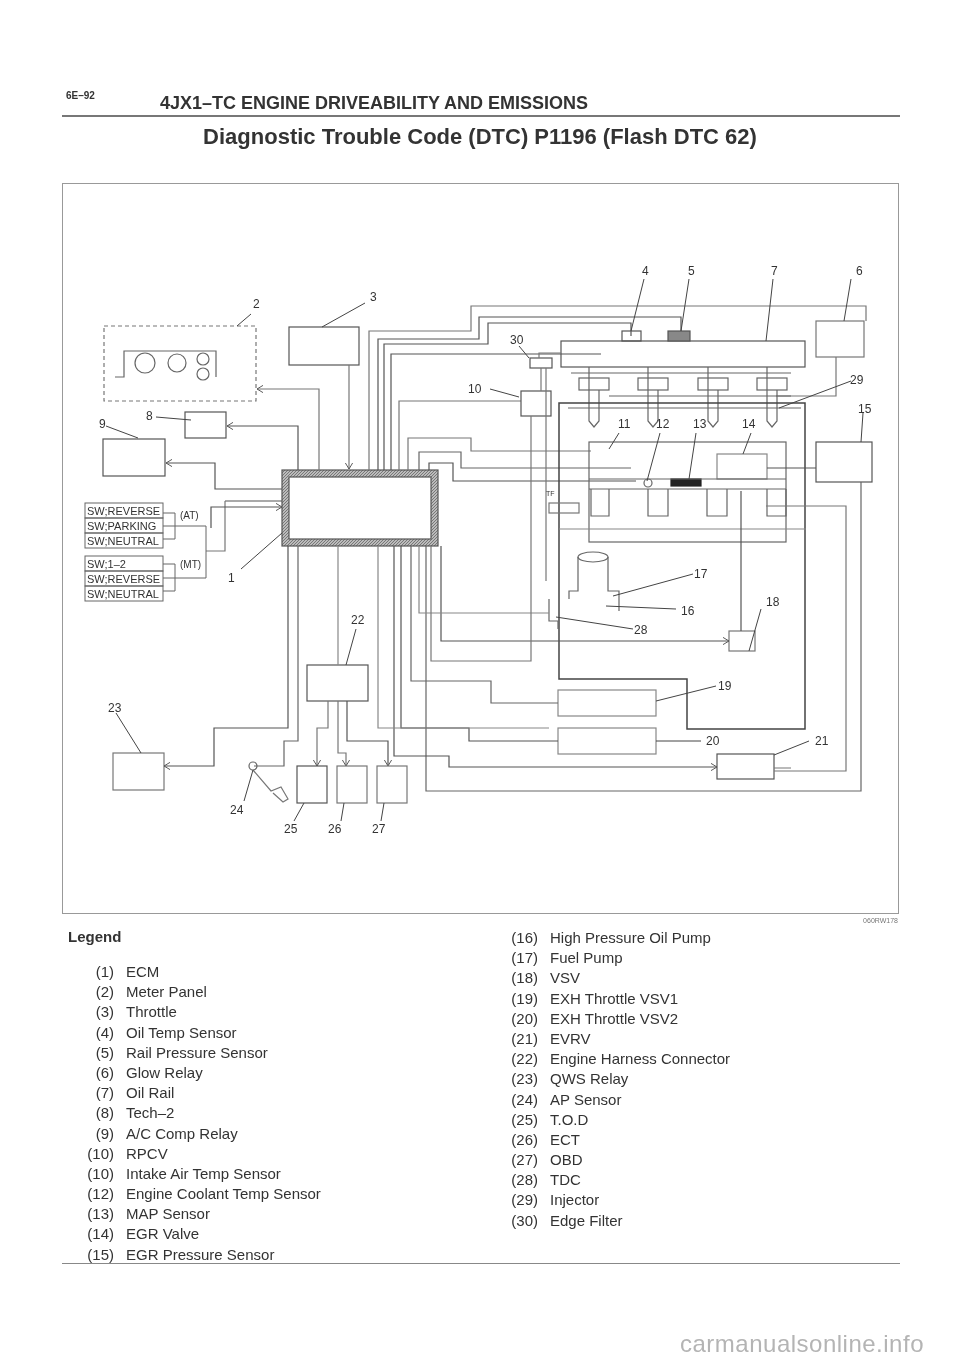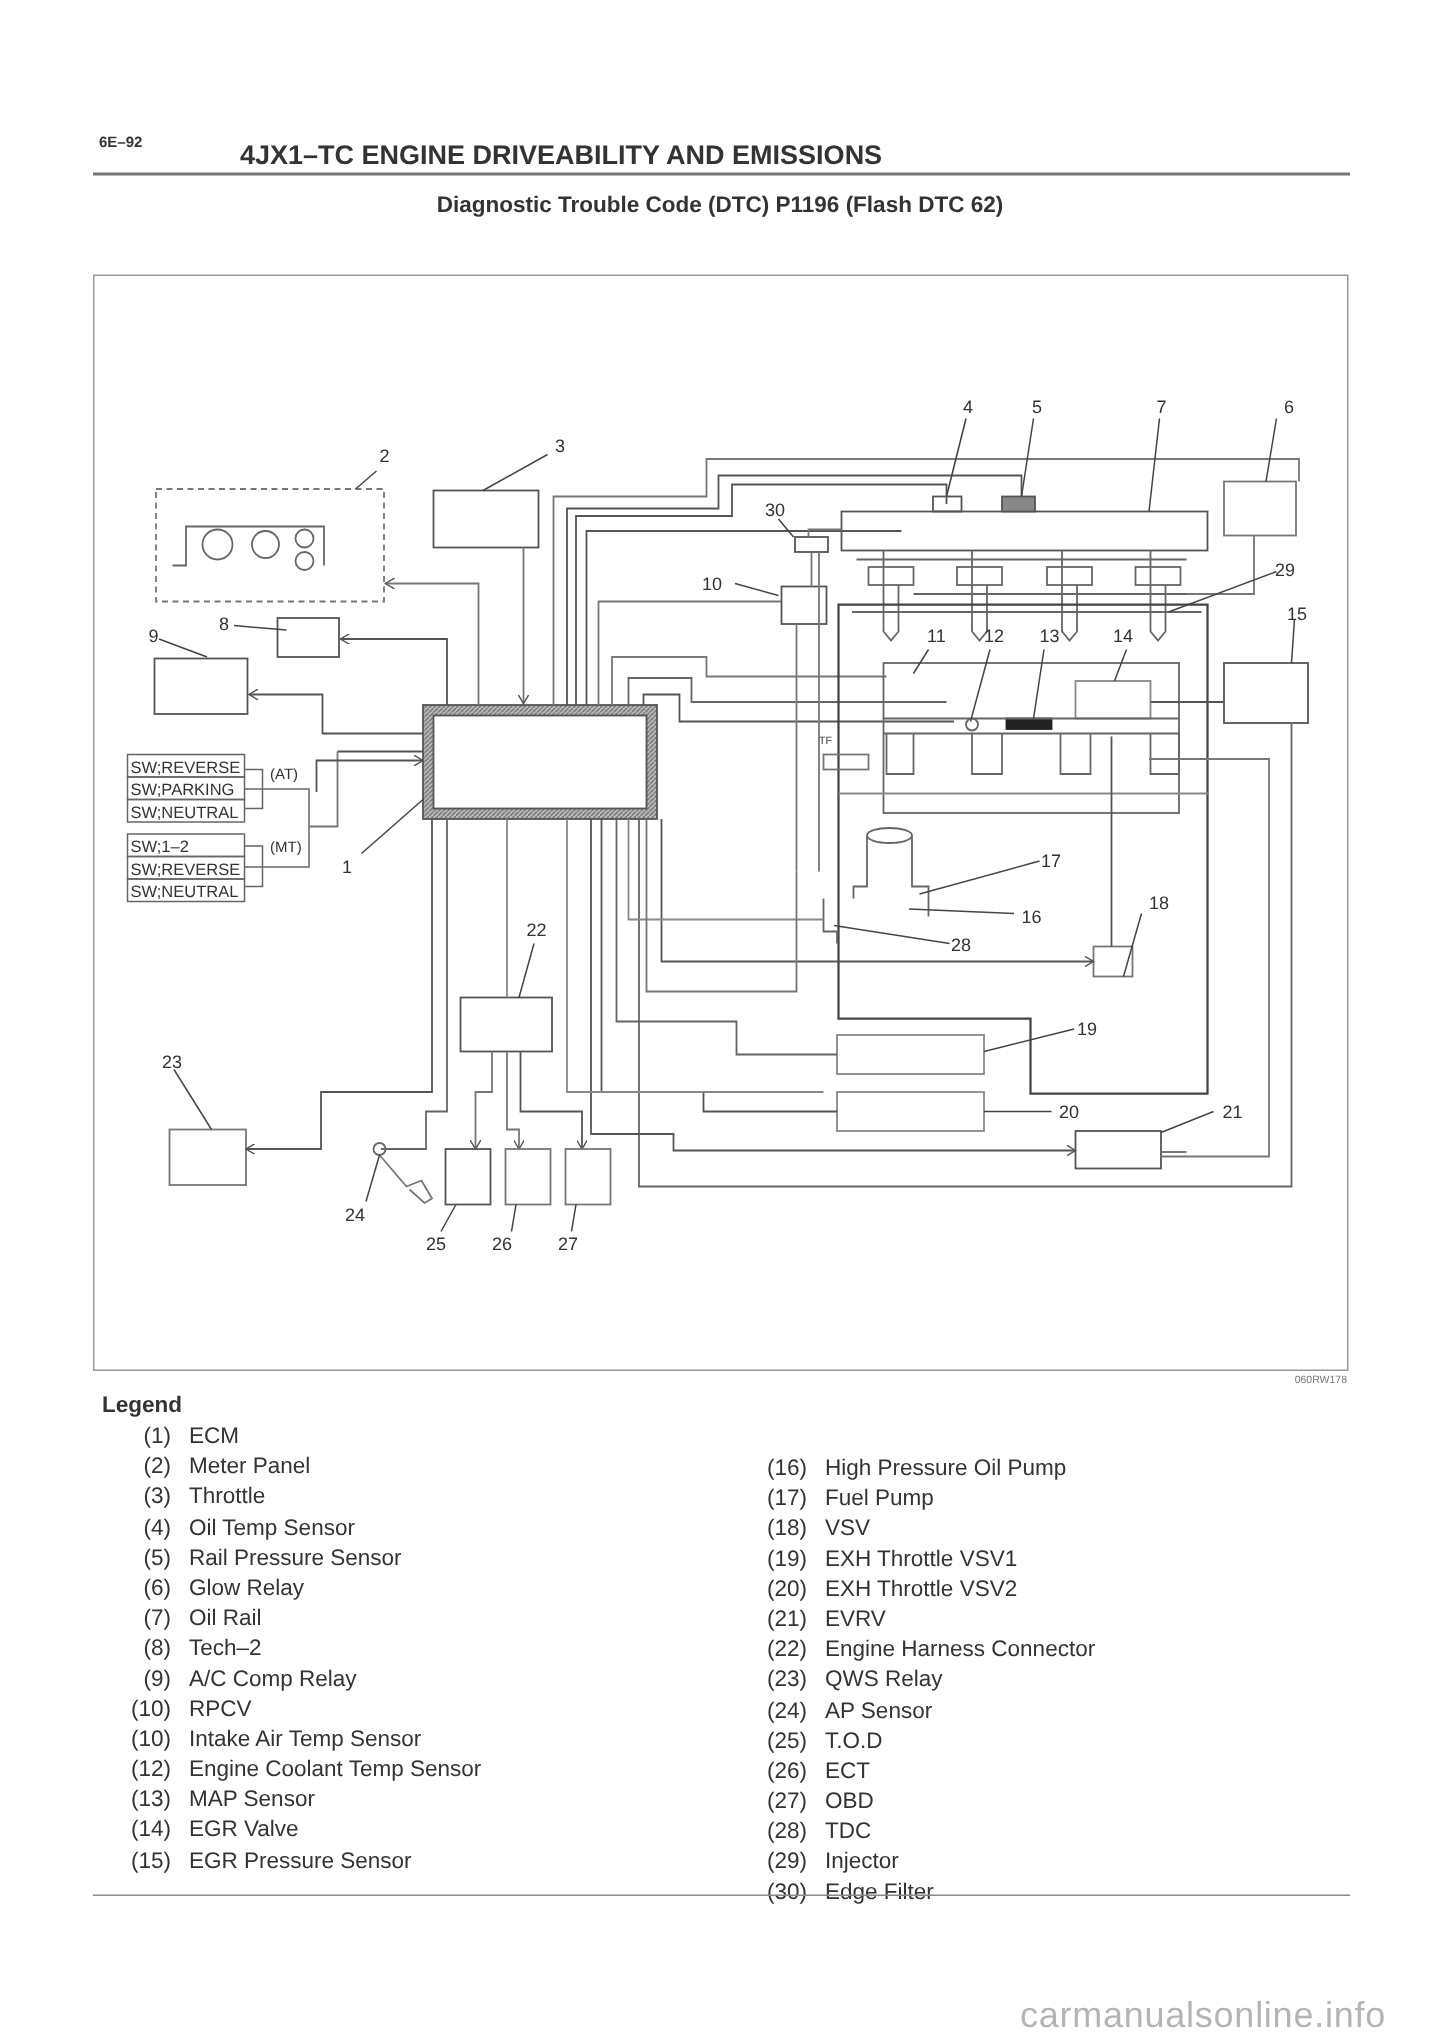--- a/index.html
+++ b/index.html
@@ -2,32 +2,32 @@
 <html><head>
 <meta charset="utf-8">
 <style>
   html, body { margin:0; padding:0; background:#ffffff; }
   body { width:960px; height:1358px; position:relative; overflow:hidden;
          font-family:"Liberation Sans", sans-serif; color:#333; }
   .hdr-code { position:absolute; left:66px; top:90px; font-size:10px; font-weight:bold; color:#333; }
   .hdr-title { position:absolute; left:160px; top:93px; font-size:18px; font-weight:bold; color:#333; }
   .hdr-rule { position:absolute; left:62px; top:115px; width:838px; height:2px; background:#777; }
   .title { position:absolute; left:60px; top:124px; width:840px; text-align:center;
-           font-size:15px; font-weight:bold; color:#333; line-height:26px; }
+           font-size:22px; font-weight:bold; color:#333; line-height:26px; }
   .figure { position:absolute; left:62px; top:183px; width:835px; height:729px;
             border:1px solid #999; background:#fff; }
   .figure svg { position:absolute; left:0; top:0; }
   .fig-code { position:absolute; right:62px; top:917px; font-size:7px; color:#777; }
   .legend { position:absolute; top:928px; font-size:15px; color:#333; }
-  .legend .head { font-weight:bold; margin-bottom:0; height:20px; }
+  .legend .head { font-weight:bold; margin-bottom:14px; height:20px; }
   .legend .row { height:20.2px; line-height:20px; white-space:nowrap; }
   .legend .num { display:inline-block; width:46px; text-align:right; }
   .legend .lab { display:inline-block; margin-left:12px; }
   .legend-left { left:68px; }
-  .legend-right { left:498px; top:928px;margin-top:41px; }
+  .legend-right { left:498px; top:928px; }
   .legend-right .num { width:40px; }
   .foot-rule { position:absolute; left:62px; top:1263px; width:838px; height:1px; background:#888; }
   .watermark { position:absolute; left:680px; top:1330px; font-size:24px; color:#b4b4b4; letter-spacing:0.5px; }
   svg text { font-family:"Liberation Sans", sans-serif; }
 </style>
 </head>
 <body>
 
 <div class="hdr-code">6E–92</div>
 <div class="hdr-title">4JX1–TC ENGINE DRIVEABILITY AND EMISSIONS</div>

